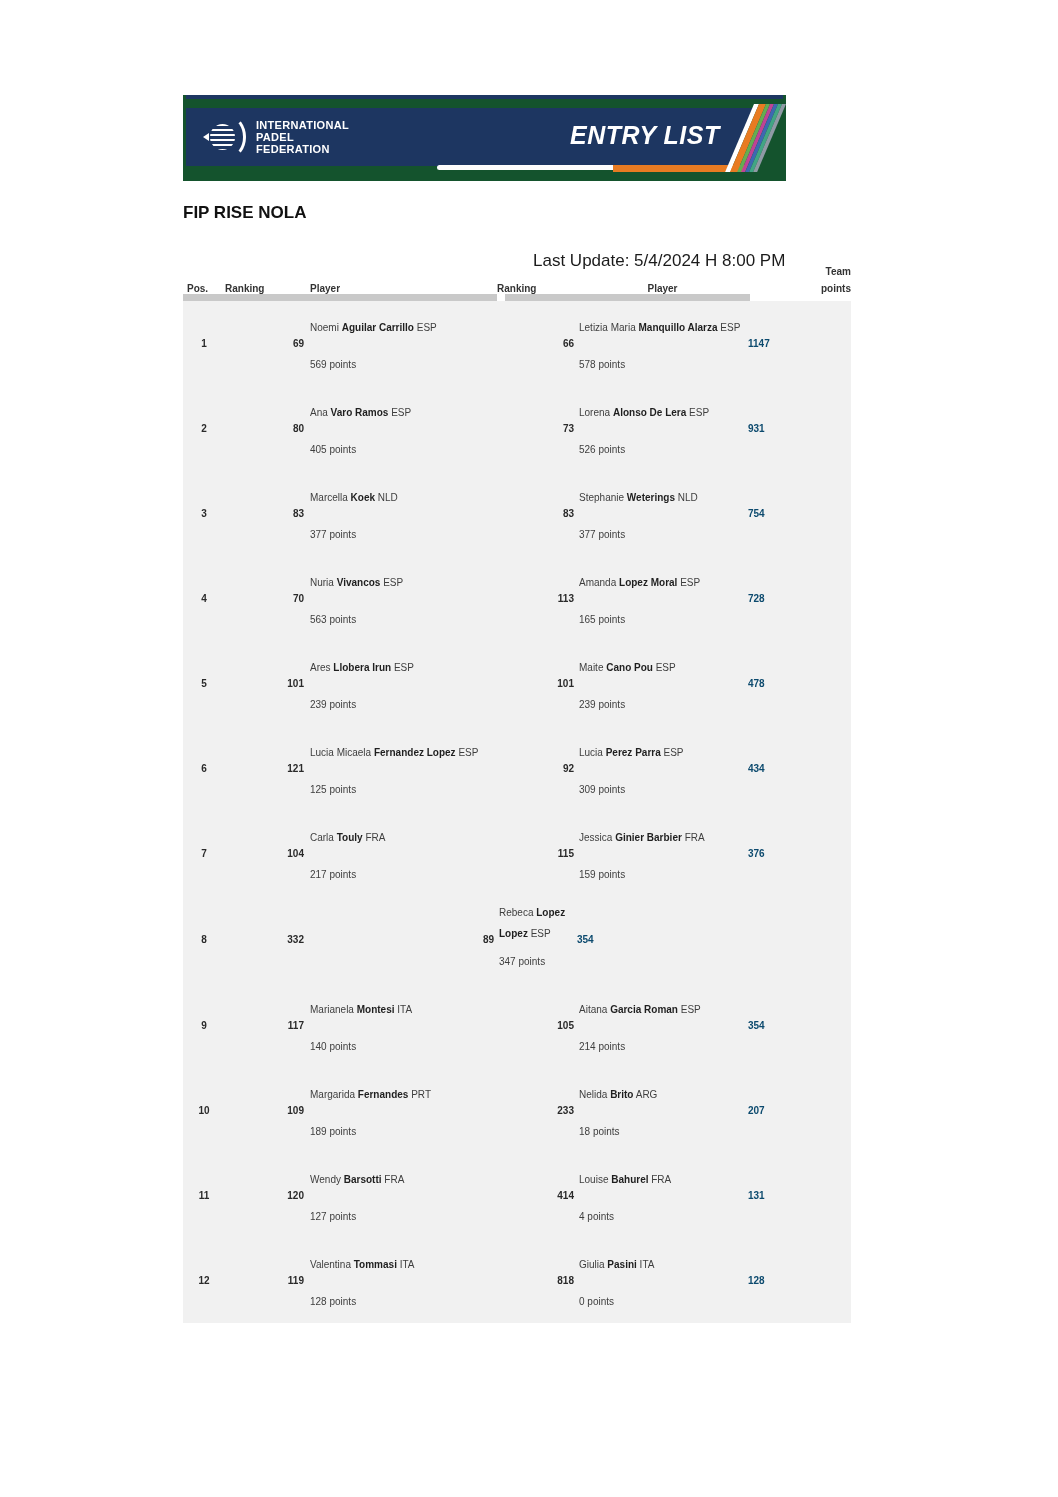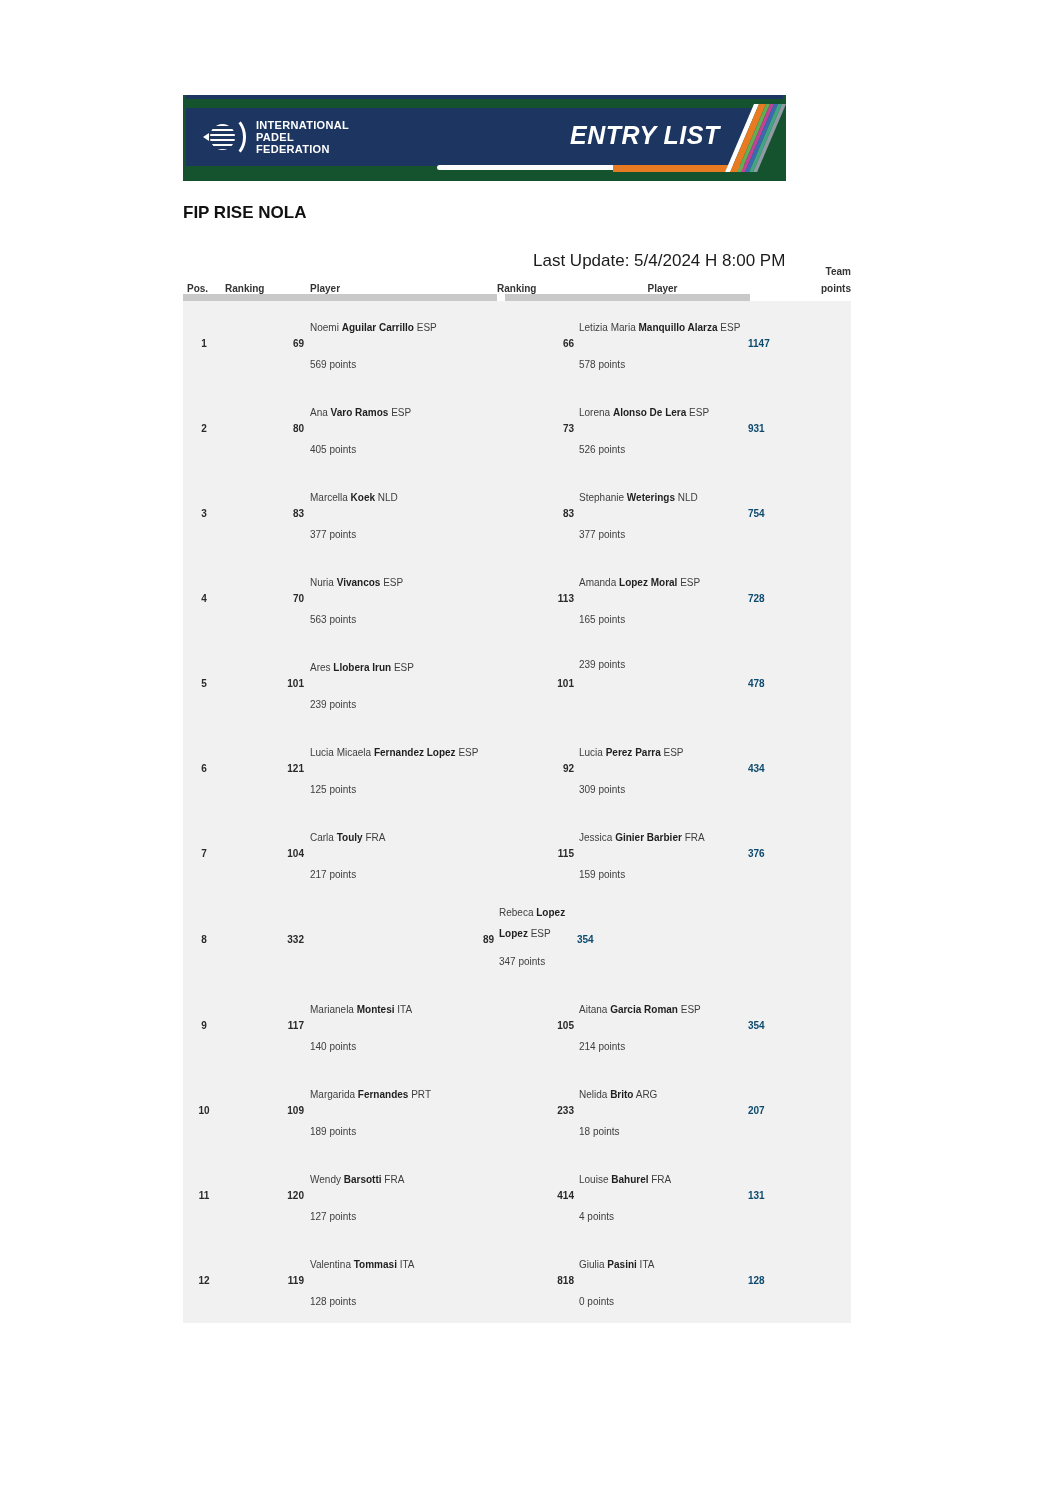--- a/index.html
+++ b/index.html
@@ -226,20 +226,23 @@
     <div class="c-pos">5</div>
     <div class="c-rank c-r1">101</div>
     <div class="c-player c-p1">
       <div class="pname">
         <span><span class="first">Ares</span> <b class="last">Llobera Irun</b> <span class="country">ESP</span></span>
       </div>
       <div class="ppoints">239 points</div>
     </div>
     <div class="c-rank c-r2">101</div>
     <div class="c-player p2 c-p2">
+      <div class="pname">
+        <span><span class="first">Maite</span> <b class="last">Cano Pou</b> <span class="country">ESP</span></span>
+      </div>
       <div class="ppoints">239 points</div>
     </div>
     <div class="c-team">478</div>
   </div>
 
   <div class="trow">
     <div class="c-pos">6</div>
     <div class="c-rank c-r1">121</div>
     <div class="c-player c-p1">
       <div class="pname">

